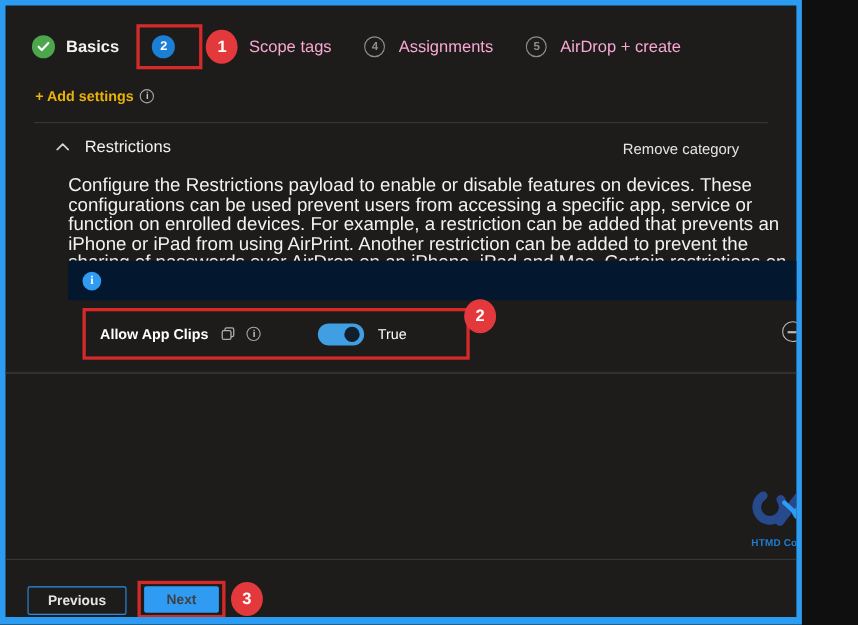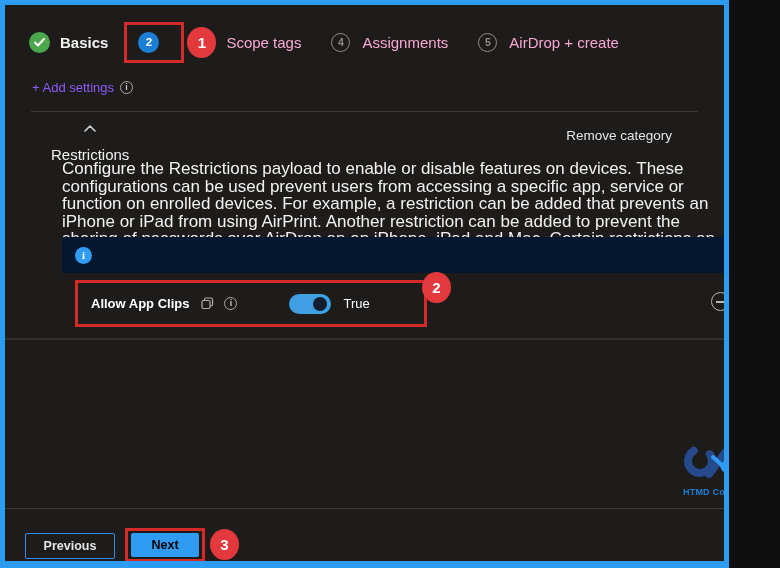--- a/index.html
+++ b/index.html
@@ -29,31 +29,31 @@
   .anno-box{ border:3px solid #d42a2a; }
   .anno-box.step-box{ display:flex; align-items:center; padding:7px 12px 7px 11px; margin-right:3px; }
   .anno-badge{
     width:29px; height:31px; border-radius:50%; background:#e4393c;
     color:#fff; font-size:15px; font-weight:700;
     display:flex; align-items:center; justify-content:center; flex:0 0 auto;
   }
 
   
   .add-settings{ position:absolute; top:75px; left:27px; display:flex; align-items:center; gap:6px; cursor:pointer; }
-  .link-blue{ color:#8b5cf6; font-size:13px; font-weight:400; }
+  .link-blue{ color:#eab308; font-size:13px; font-weight:700; }
   .info-outline{
     width:13px; height:13px; border-radius:50%; border:1px solid #a9a7a5;
     color:#c8c6c4; font-size:9px; line-height:11px; text-align:center;
     font-weight:700; display:inline-block;
   }
 
   .divider{ position:absolute; height:1px; background:#3a3938; }
 
   
-  .cat-header{ position:absolute; top:120px; left:46px; display:flex; align-items:center; gap:14px;flex-direction:column; }
+  .cat-header{ position:absolute; top:120px; left:46px; display:flex; align-items:center; gap:14px; }
   .cat-title{ font-size:15px; color:#f3f2f1; }
   .remove-link{ position:absolute; top:123px; right:52px; font-size:13.5px; color:#e5e5e5; cursor:pointer; }
 
   .cat-desc{
     position:absolute; top:155px; left:57px; width:675px;
     font-size:17px; line-height:17.6px; color:#f3f2f1;
   }
 
   .info-banner{
     position:absolute; top:232px; left:57px; width:671px; height:36px;
@@ -104,21 +104,21 @@
     color:#e5e5e5; font-size:12.5px; font-weight:700; cursor:pointer;
     display:flex; align-items:center; justify-content:center;
     font-family:"Liberation Sans", sans-serif;
   }
   .next-anno{
     position:absolute; top:523px; left:120px; width:80px; height:34px;
     display:flex; align-items:center; justify-content:center;
   }
   .btn-next{
     width:68px; height:24px; background:#2f9bf3; border:none; border-radius:2px;
-    color:#000000; font-size:12.5px; font-weight:700; cursor:pointer;
+    color:#404040; font-size:12.5px; font-weight:700; cursor:pointer;
     display:flex; align-items:center; justify-content:center;
     font-family:"Liberation Sans", sans-serif;
   }
 </style>
 </head>
 <body>
 
 <div class="frame">
 
   <div class="wizard">

